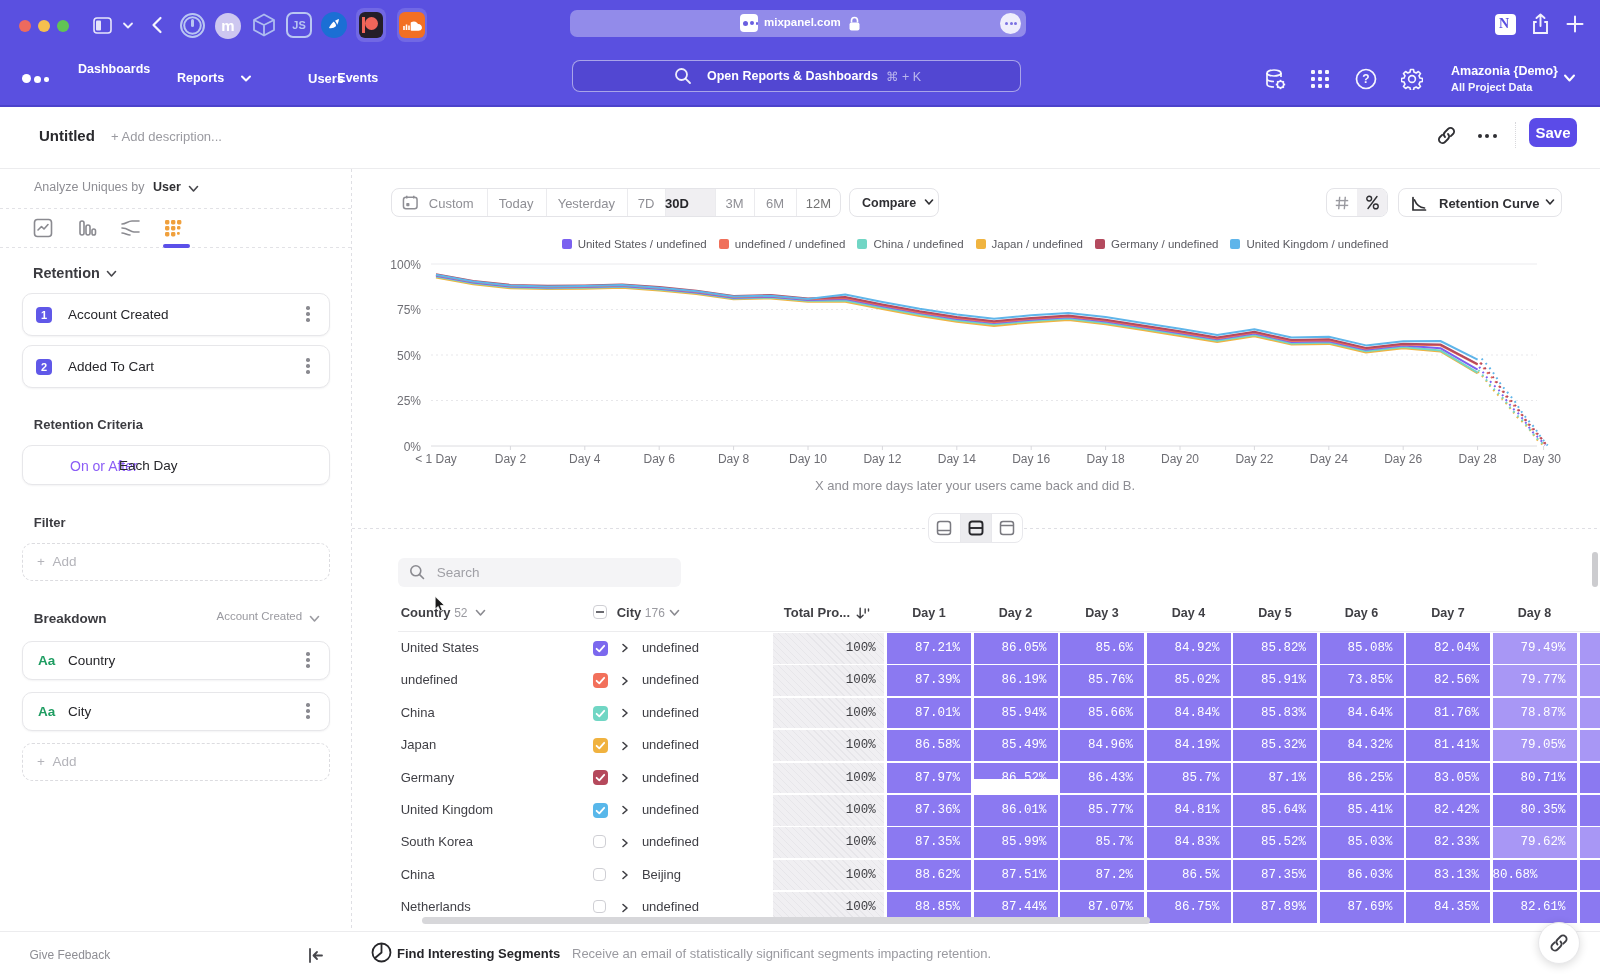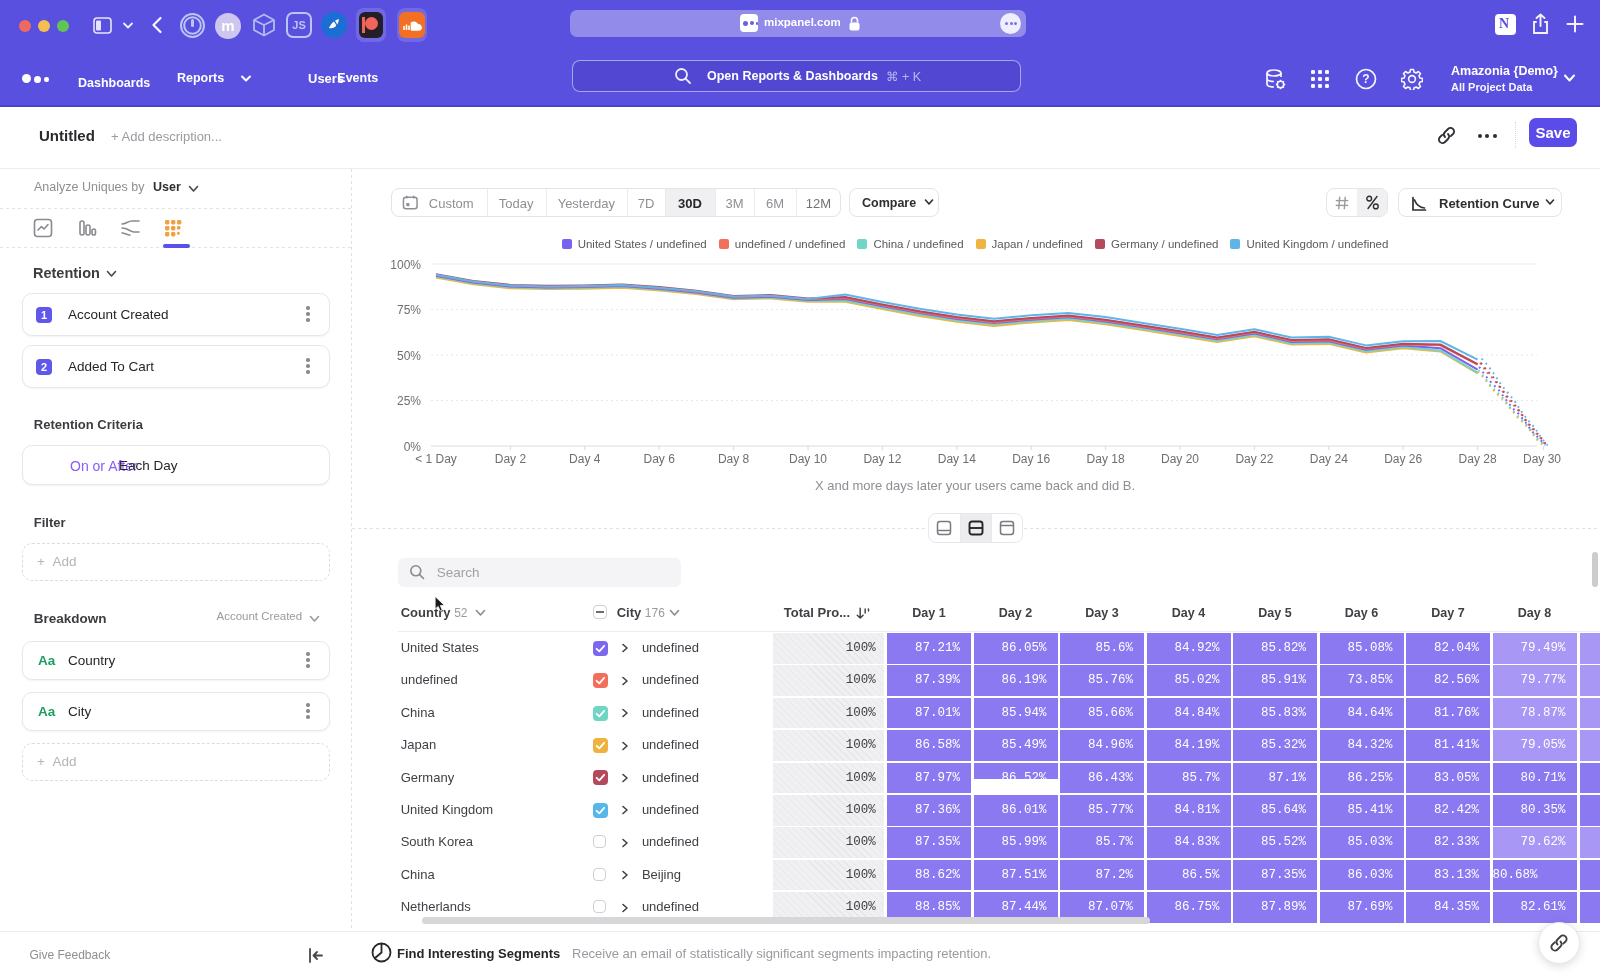--- a/index.html
+++ b/index.html
@@ -70,21 +70,21 @@
     <path d="M9.5 1.5 L9.5 13 M5.5 5 L9.5 1.5 L13.5 5" stroke="rgba(255,255,255,0.92)" stroke-width="1.9" fill="none" stroke-linecap="round" stroke-linejoin="round"></path>
     <path d="M5 9 H3 V20 H16 V9 H14" stroke="rgba(255,255,255,0.92)" stroke-width="1.9" fill="none" stroke-linecap="round"></path>
   </svg>
 <svg style="position:absolute;left:1566px;top:15px;" width="18" height="18" viewBox="0 0 18 18">
     <path d="M9 1.5 V16.5 M1.5 9 H16.5" stroke="rgba(255,255,255,0.92)" stroke-width="2" stroke-linecap="round"></path>
   </svg>
 
 <div class="abs" style="left:22px;top:74px;width:9px;height:9px;border-radius:50%;background:#fff;"></div>
 <div class="abs" style="left:34px;top:75.5px;width:7px;height:7px;border-radius:50%;background:#fff;"></div>
 <div class="abs" style="left:44px;top:77px;width:4.5px;height:4.5px;border-radius:50%;background:#fff;"></div>
-<div class="abs" style="left:78px;top:76px;font-size:12.5px;font-weight:600;color:#fff;">Dashboards</div>
+<div class="abs" style="left:78px;top:62px;font-size:12.5px;font-weight:600;color:#fff;">Dashboards</div>
 <div class="abs" style="left:177px;top:71px;font-size:12.5px;font-weight:600;color:#fff;">Reports</div>
 <svg style="position:absolute;left:240px;top:75px;" width="12" height="8" viewBox="0 0 12 8">
     <path d="M2 1.5 L6 5.5 L10 1.5" stroke="#fff" stroke-width="2" fill="none" stroke-linecap="round" stroke-linejoin="round"></path>
   </svg>
 <div class="abs" style="left:264px;top:71px;font-size:13px;font-weight:600;color:#fff;margin-left:44px;">Users</div>
 <div class="abs" style="left:337.3px;top:71px;font-size:12.5px;font-weight:600;color:#fff;">Events</div>
 
 <div class="abs" style="left:572px;top:60px;width:449px;height:32px;border-radius:8px;background:rgba(28,18,115,0.13);border:1px solid rgba(255,255,255,0.5);"></div>
 <svg style="position:absolute;left:674px;top:67px;" width="18" height="18" viewBox="0 0 18 18">
     <circle cx="7.5" cy="7.5" r="5.5" fill="none" stroke="rgba(255,255,255,0.9)" stroke-width="1.8"></circle>
@@ -237,21 +237,21 @@
   </svg>
 <div class="abs" style="left:428.8px;top:196px;font-size:13px;color:#8f8f95;font-weight:400;">Custom</div>
 <div class="abs" style="left:486.7px;top:189px;width:1px;height:27px;background:#ebebee;"></div>
 <div class="abs" style="left:486.7px;top:196px;width:59.0px;text-align:center;font-size:13px;color:#8f8f95;font-weight:400;">Today</div>
 <div class="abs" style="left:545.7px;top:189px;width:1px;height:27px;background:#ebebee;"></div>
 <div class="abs" style="left:545.7px;top:196px;width:81.3px;text-align:center;font-size:13px;color:#8f8f95;font-weight:400;">Yesterday</div>
 <div class="abs" style="left:627.0px;top:189px;width:1px;height:27px;background:#ebebee;"></div>
 <div class="abs" style="left:627.0px;top:196px;width:38.0px;text-align:center;font-size:13px;color:#8f8f95;font-weight:400;">7D</div>
 <div class="abs" style="left:665.0px;top:189px;width:1px;height:27px;background:#ebebee;"></div>
 <div class="abs" style="left:665.5px;top:189px;width:49.0px;height:27px;background:#f0eff2;"></div>
-<div class="abs" style="left:665.0px;top:196px;width:50.0px;text-align:center;font-size:13px;color:#27272b;font-weight:700;">30D</div>
+<div class="abs" style="left:665.0px;top:196px;width:50.0px;text-align:left;font-size:13px;color:#27272b;font-weight:700;">30D</div>
 <div class="abs" style="left:715.0px;top:189px;width:1px;height:27px;background:#ebebee;"></div>
 <div class="abs" style="left:715.0px;top:196px;width:39.0px;text-align:center;font-size:13px;color:#8f8f95;font-weight:400;">3M</div>
 <div class="abs" style="left:754.0px;top:189px;width:1px;height:27px;background:#ebebee;"></div>
 <div class="abs" style="left:754.0px;top:196px;width:42.0px;text-align:center;font-size:13px;color:#8f8f95;font-weight:400;">6M</div>
 <div class="abs" style="left:796.0px;top:189px;width:1px;height:27px;background:#ebebee;"></div>
 <div class="abs" style="left:796.0px;top:196px;width:45.0px;text-align:center;font-size:13px;color:#737373;font-weight:400;">12M</div>
 <div class="abs" style="left:849px;top:188px;width:90px;height:29px;border:1px solid #e4e4e8;border-radius:8px;background:#fff;"></div>
 <div class="abs" style="left:862px;top:196px;font-size:12.5px;font-weight:600;color:#2f2f33;">Compare</div>
 <svg style="position:absolute;left:924px;top:199px;" width="10" height="7" viewBox="0 0 10 7">
     <path d="M1.5 1 L5 5 L8.5 1" stroke="#2f2f33" stroke-width="1.6" fill="none" stroke-linecap="round" stroke-linejoin="round"></path>

